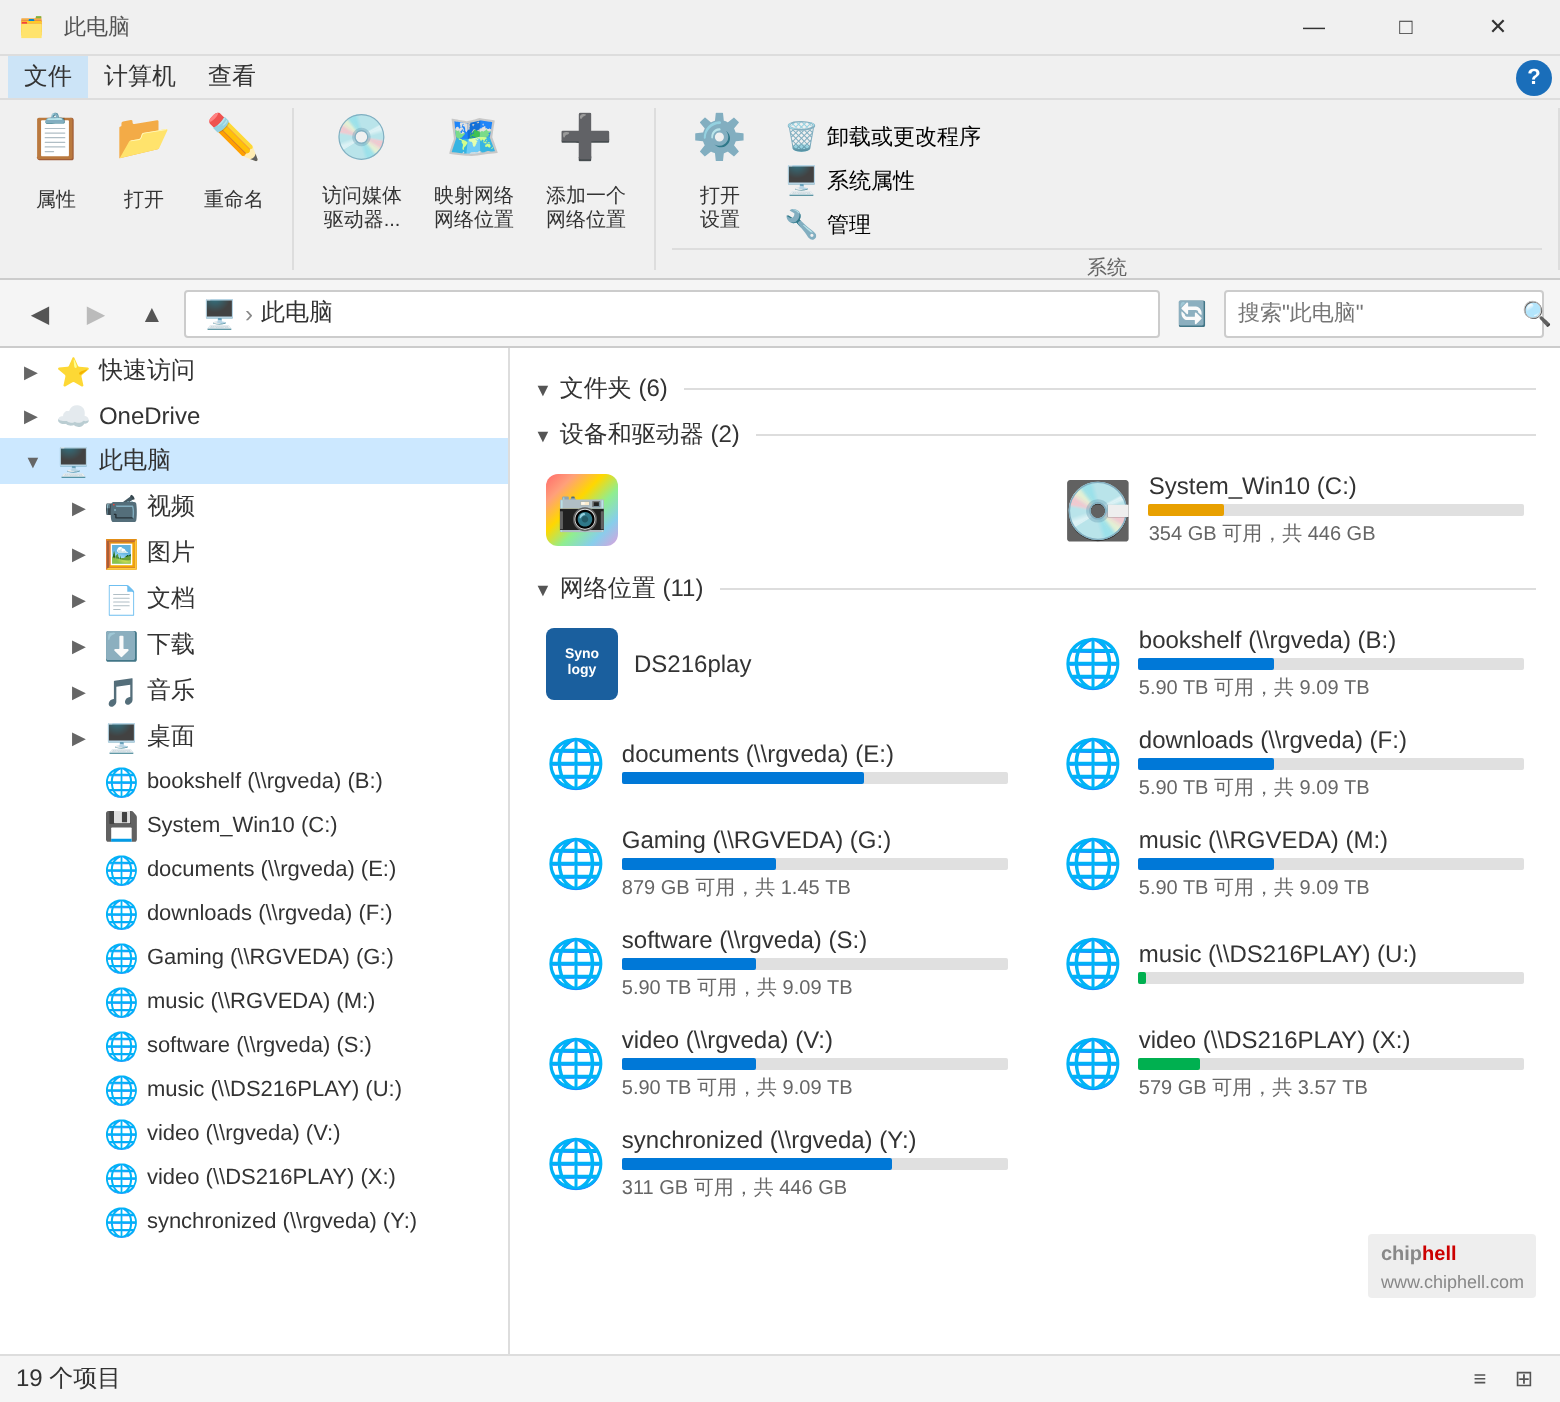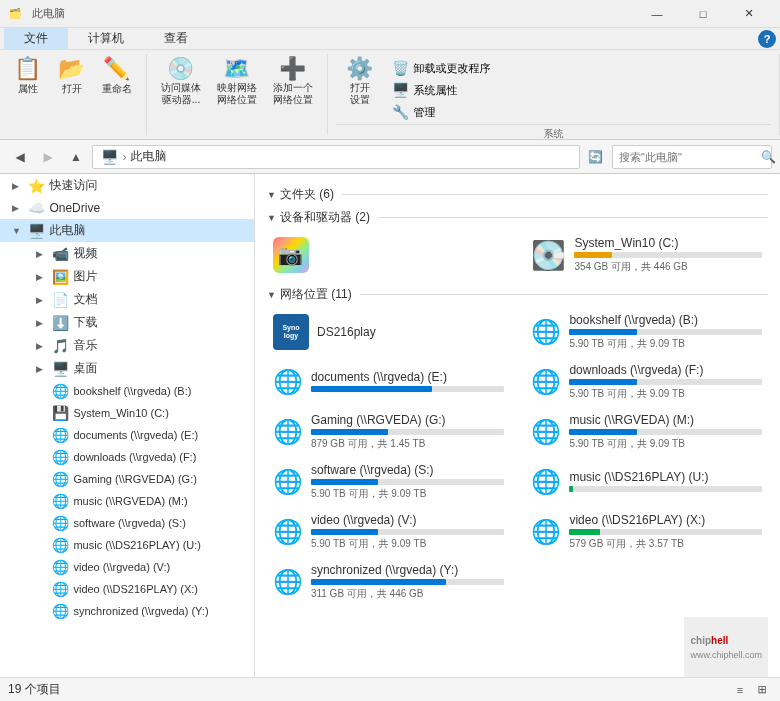--- a/index.html
+++ b/index.html
@@ -22,21 +22,21 @@
     
     .menu-bar {
       height: 22px;
       background: #f0f0f0;
       display: flex;
       align-items: center;
       padding: 0 4px;
       border-bottom: 1px solid #ddd;
     }
     .menu-item {
-      padding: 2px 20px;
+      padding: 2px 8px;
       font-size: 12px;
       cursor: pointer;
       color: #333;
     }
     .menu-item.active { background: #cce4f7; }
 
     
     .ribbon {
       height: 90px;
       background: #f0f0f0;
@@ -70,21 +70,21 @@
       display: flex;
       flex-direction: column;
       align-items: center;
       justify-content: center;
       padding: 4px 6px;
       cursor: pointer;
       border-radius: 2px;
       min-width: 40px;
     }
     .ribbon-btn .icon { font-size: 22px; line-height: 1; }
-    .ribbon-btn .label { font-size: 10px; color: #333; margin-top: 2px; text-align: center; }
+    .ribbon-btn .label { font-size: 10px; color: #333; margin-top: 13px; text-align: center; }
     .ribbon-btn-small {
       display: flex;
       align-items: center;
       gap: 4px;
       padding: 2px 4px;
       cursor: pointer;
       border-radius: 2px;
       font-size: 11px;
     }
     .ribbon-btn-small .icon { font-size: 14px; }
@@ -651,21 +651,21 @@
           <div class="drive-name">synchronized (\\rgveda) (Y:)</div>
           <div class="drive-bar-bg">
             <div class="drive-bar-fill" style="width:70%;background:#0078d7;"></div>
           </div>
           <div class="drive-stats">311 GB 可用，共 446 GB</div>
         </div>
       </div>
     </div>
 
     <div style="display:flex;justify-content:flex-end;padding:4px 0;">
-      <div style="background:rgba(200,200,200,0.3);padding:16px 6px;border-radius:2px;">
+      <div style="background:rgba(200,200,200,0.3);padding:2px 6px;border-radius:2px;">
         <span style="font-size:10px;color:#888;font-weight:bold;">chip</span><span style="font-size:10px;color:#c00;font-weight:bold;">hell</span><br>
         <span style="font-size:9px;color:#888;">www.chiphell.com</span>
       </div>
     </div>
   </div>
 </div>
 
 <div class="status-bar">
   <span class="status-text">19 个项目</span>
   <div class="view-btns">

